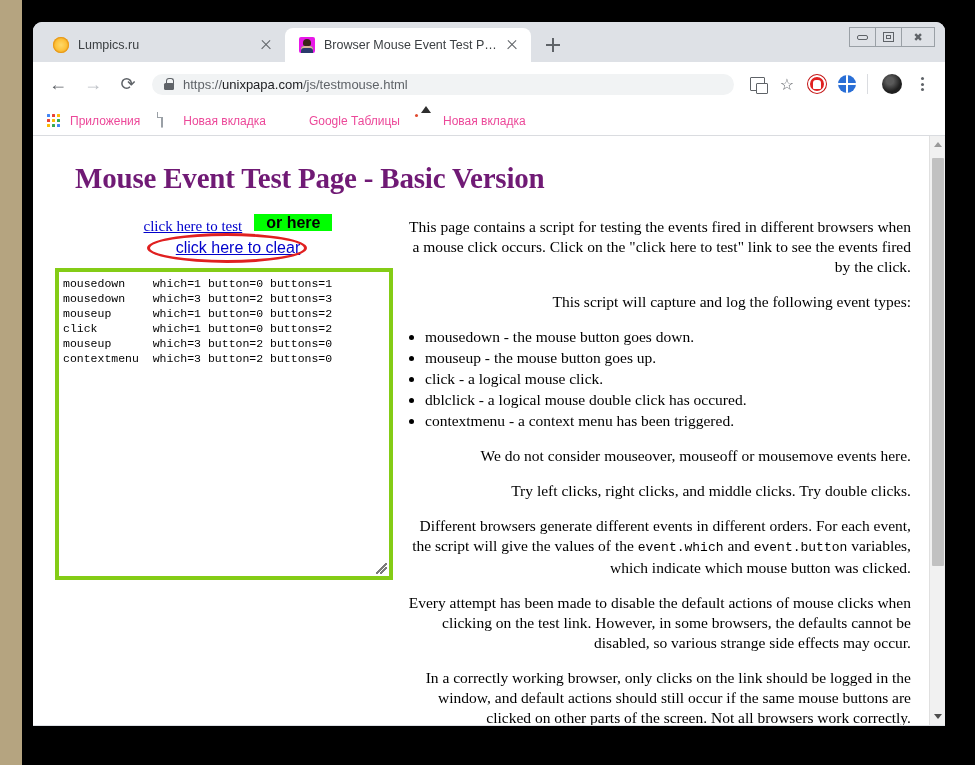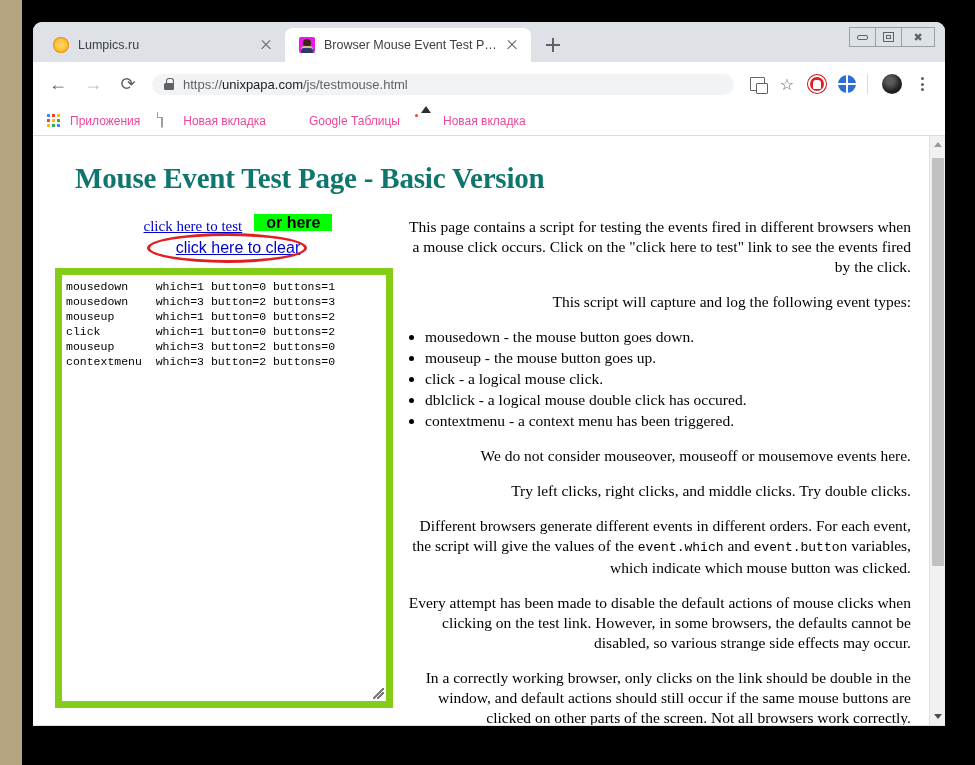--- a/index.html
+++ b/index.html
@@ -256,21 +256,21 @@
     overflow: hidden;
   }
   .page {
     position: absolute; left:0; top:0; right: 16px; bottom: 0;
     background: #fff;
     padding: 18px 0 0 0;
     overflow: hidden;
   }
   .page-title {
     font-family: "Liberation Serif", serif;
-    font-size: 29px; font-weight: bold; color: #0f766e;
+    font-size: 29px; font-weight: bold; color: #701a75;
     margin: 8px 16px 0 42px;
     letter-spacing: -0.2px;
   }
   .columns {
     display: flex;
     margin-top: 22px;
   }
   .col-left {
     width: 366px; flex: 0 0 366px;
     padding-left: 22px;
@@ -295,22 +295,22 @@
   .clear-ellipse {
     position: absolute; left: 50%; top: 50%;
     transform: translate(-50%, -50%);
     width: 160px; height: 30px;
     border: 3px solid #e02020;
     border-radius: 50%;
     pointer-events: none;
   }
   .logbox {
     margin-top: 11px;
-    width: 338px; height: 440px;
-    border: 7px solid #84cc16;
+    width: 338px; height: 312px;
+    border: 4px solid #84cc16;
     background: #ffffff;
     font-family: "Liberation Mono", monospace;
     font-size: 11.5px; line-height: 15px;
     color: #000;
     padding: 4px 3px 0 4px;
     white-space: pre;
     position: relative;
     overflow: hidden;
   }
   .resize-grip {
@@ -502,21 +502,21 @@
             <li>mousedown - the mouse button goes down.</li>
             <li>mouseup - the mouse button goes up.</li>
             <li>click - a logical mouse click.</li>
             <li>dblclick - a logical mouse double click has occured.</li>
             <li>contextmenu - a context menu has been triggered.</li>
           </ul>
           <p>We do not consider mouseover, mouseoff or mousemove events here.</p>
           <p>Try left clicks, right clicks, and middle clicks. Try double clicks.</p>
           <p><span>Different browsers generate different events in different orders. For each event, the script will give the values of the </span><span class="mono">event.which</span><span> and </span><span class="mono">event.button</span><span> variables, which indicate which mouse button was clicked.</span></p>
           <p>Every attempt has been made to disable the default actions of mouse clicks when clicking on the test link. However, in some browsers, the defaults cannot be disabled, so various strange side effects may occur.</p>
-          <p>In a correctly working browser, only clicks on the link should be double in the window, and default actions should still occur if the same mouse buttons are clicked on other parts of the screen. Not all browsers work correctly.</p>
+          <p>In a correctly working browser, only clicks on the link should be logged in the window, and default actions should still occur if the same mouse buttons are clicked on other parts of the screen. Not all browsers work correctly.</p>
 
         </div>
 
       </div>
     </div>
 
     <div class="scrollbar">
       <div class="sb-arrow up">
           <i></i>
         </div>

